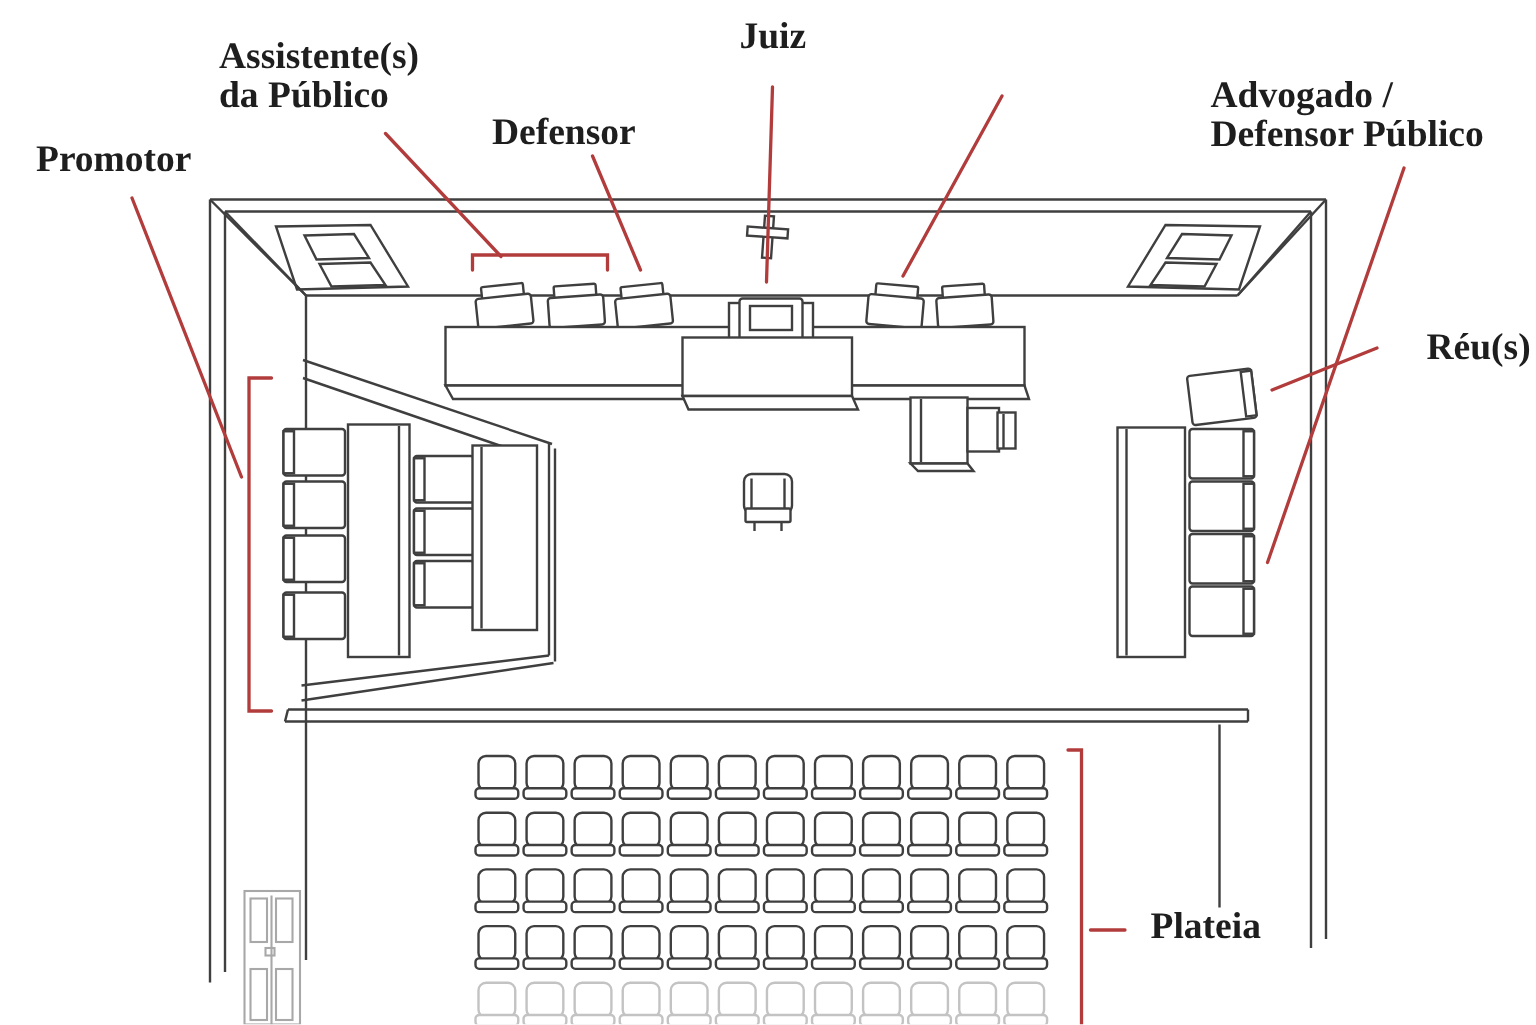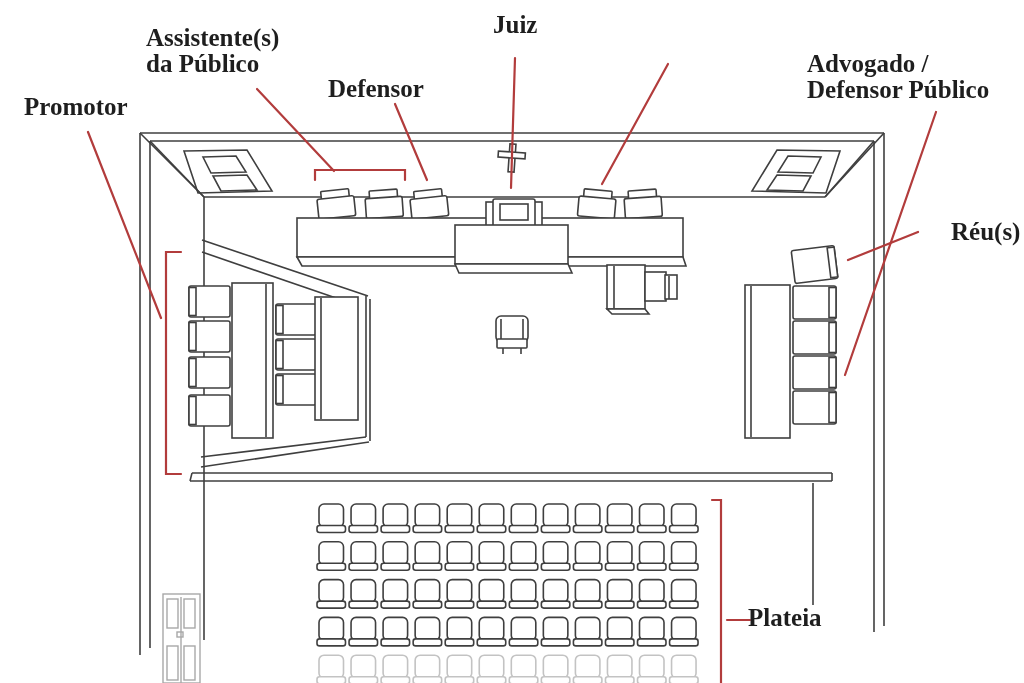--- a/index.html
+++ b/index.html
@@ -493,14 +493,14 @@
   <div class="label" style="left:493px;top:12px" data-name="label-juiz">Juiz</div>
 
 
   <div class="label" style="left:807px;top:51px" data-name="label-advogado">
     <div data-name="label-advogado-line1">Advogado /</div>
     <div data-name="label-advogado-line2">Defensor Público</div>
   </div>
 
   <div class="label" style="left:951px;top:219px" data-name="label-reus">Réu(s)</div>
 
-  <div class="label" style="left:748px;top:605px" data-name="label-plateia">Plateia</div>
+  <div class="label" style="left:767px;top:605px" data-name="label-plateia">Plateia</div>
 </div>
 
 </body></html>

